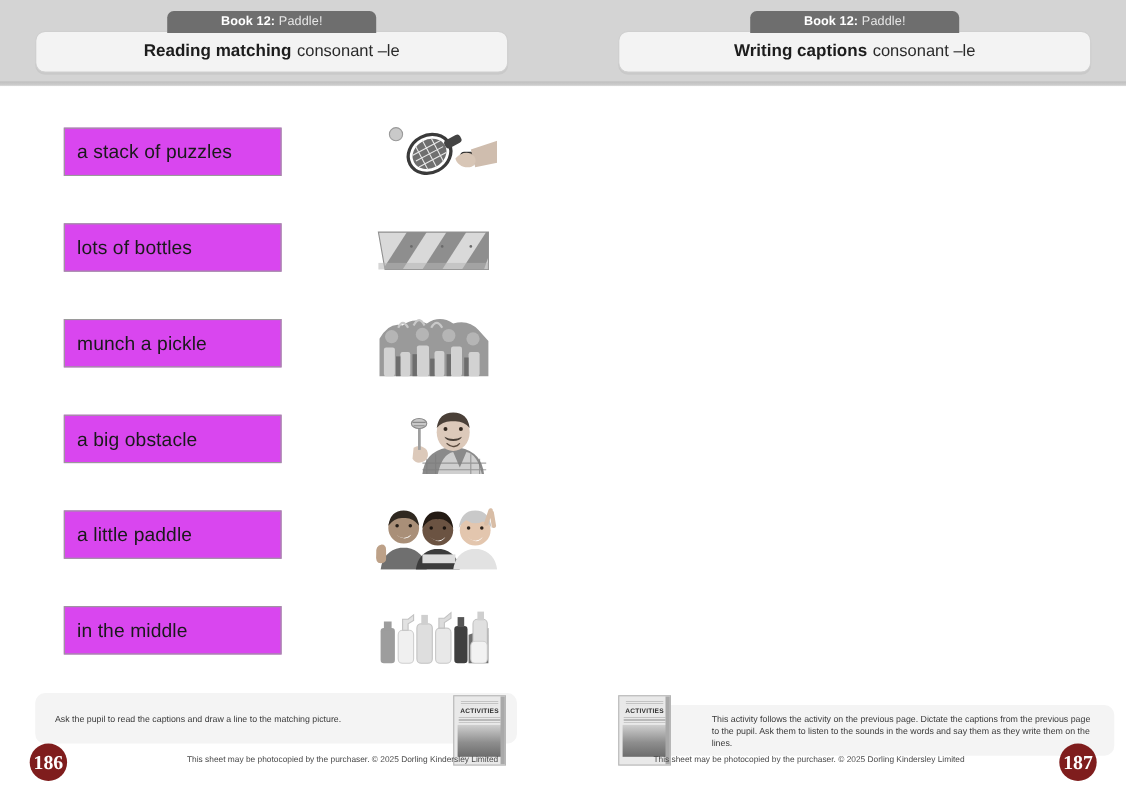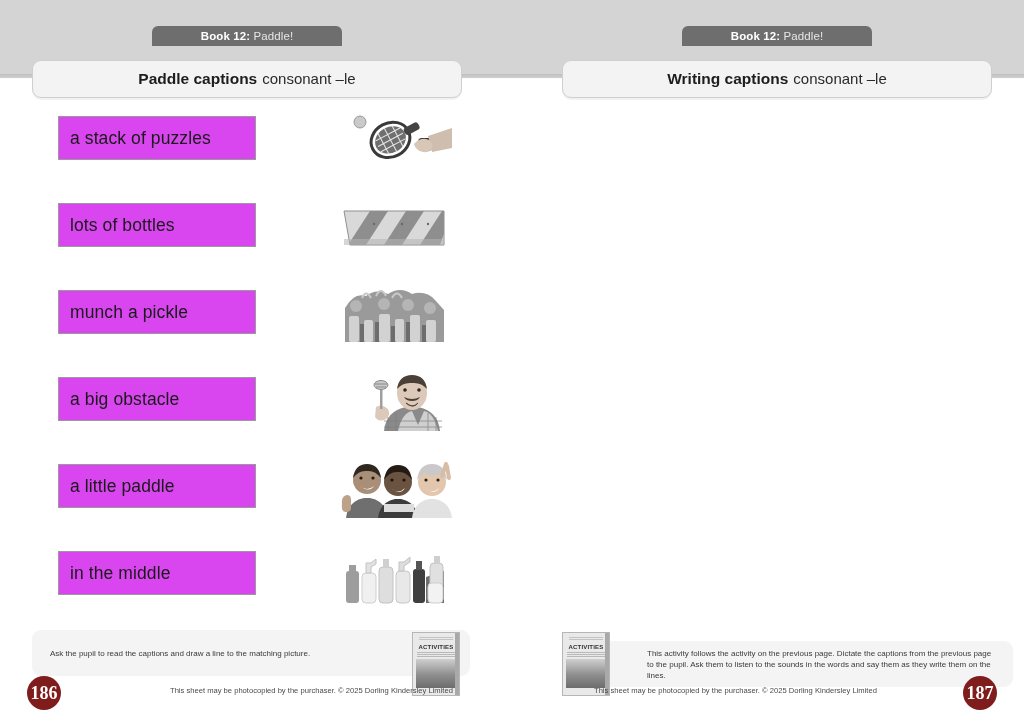--- a/index.html
+++ b/index.html
@@ -44,21 +44,21 @@
   .header-wrap {
     position: absolute;
     top: 10px;
     width: 430px;
   }
   #page-left  .header-wrap { left: 32px; }
   #page-right .header-wrap { left: 50px; }
 
   .book-tab {
     position: relative;
-    margin: 16px auto;
+    margin: 0 auto;
     width: 190px;
     height: 20px;
     background: #6e6e6e;
     border-radius: 6px 6px 0 0;
     color: #ffffff;
     font-size: 11.5px;
     line-height: 20px;
     text-align: center;
     letter-spacing: .1px;
     z-index: 3;
@@ -235,21 +235,21 @@
 <div id="topband"></div>
 <div id="topband-shadow"></div>
 
 <div class="page" id="page-left">
 
   <div class="header-wrap">
     <div class="book-tab">
       <span class="bk-bold">Book 12:</span><span class="bk-light"> Paddle!</span>
     </div>
     <div class="header-plate">
-      <span class="h-bold">Paddle captions</span><span class="h-reg">consonant –le</span>
+      <span class="h-bold">Reading matching</span><span class="h-reg">consonant –le</span>
     </div>
   </div>
 
   <div id="caption-col">
     <div class="caption-box">
         <span>a stack of puzzles</span>
       </div>
     <div class="caption-box">
         <span>lots of bottles</span>
       </div>

